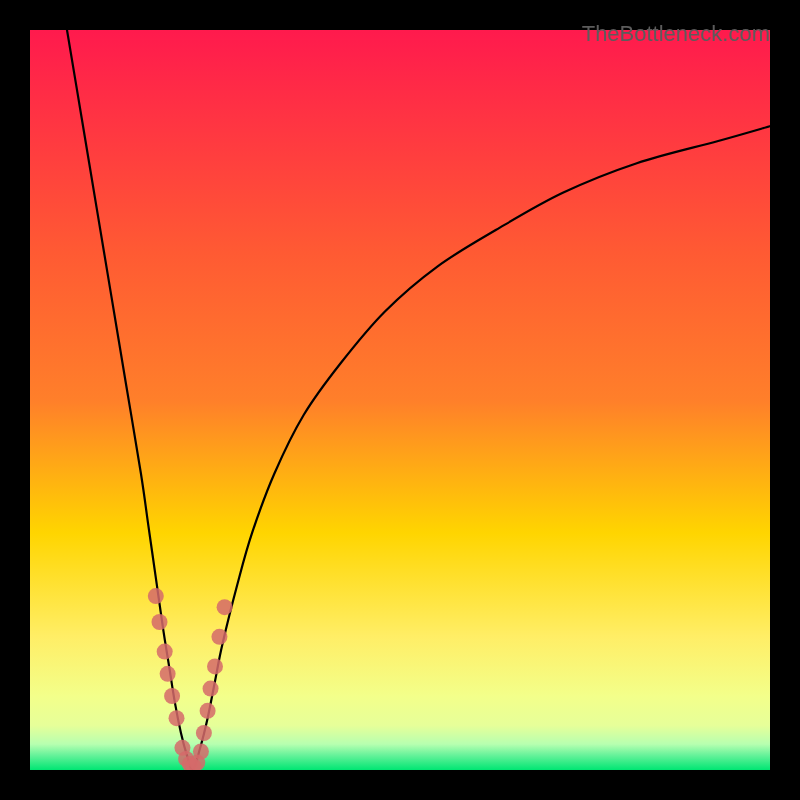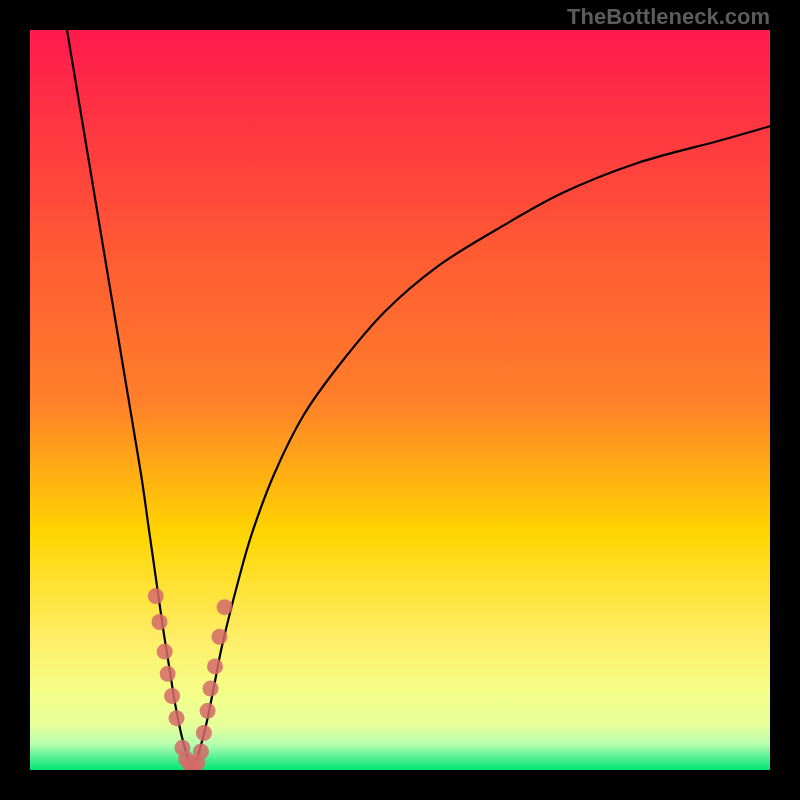--- a/index.html
+++ b/index.html
@@ -20,25 +20,25 @@
   }
   .plot {
     position: absolute;
     left: 30px;
     top: 30px;
     width: 740px;
     height: 740px;
   }
   .watermark {
     position: absolute;
-    top: 4px;
+    top: 21px;
     right: 30px;
     font-family: Arial, Helvetica, sans-serif;
     font-size: 22px;
-    font-weight: 700;
+    font-weight: 400;
     color: #5c5c5c;
   }
   svg {
     display: block;
   }
 </style>
 </head>
 <body>
 
 <div class="frame">

